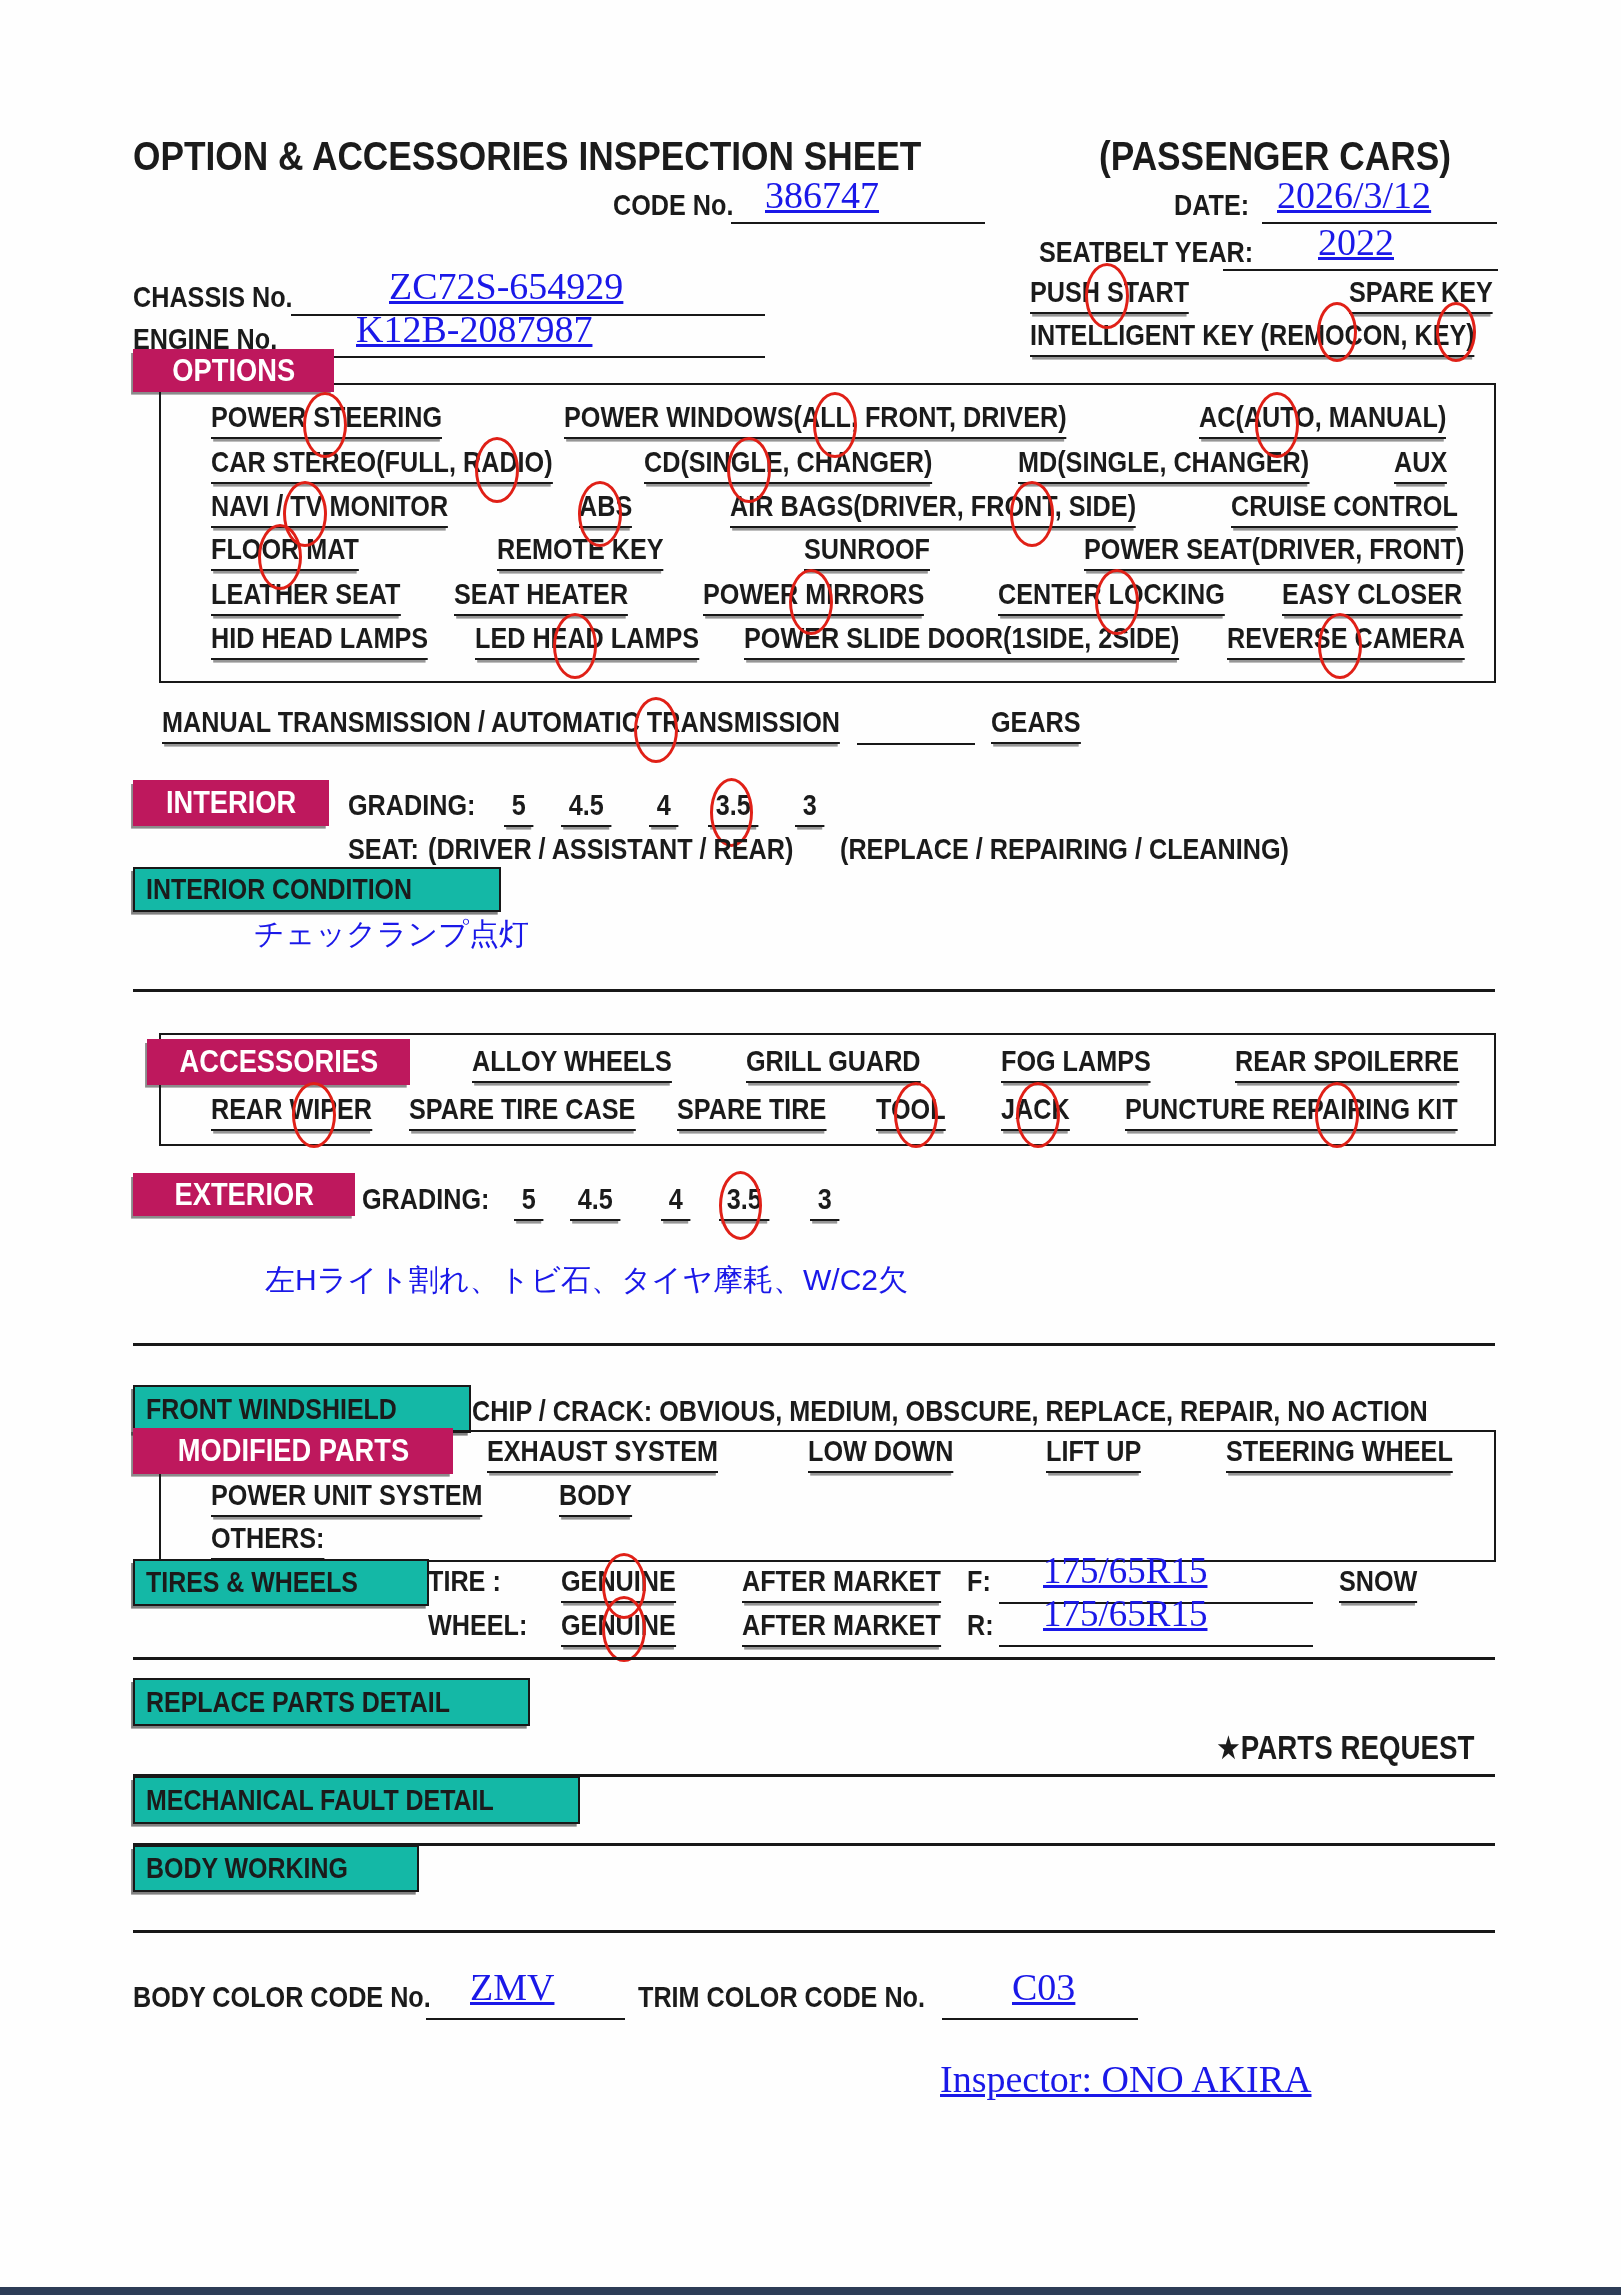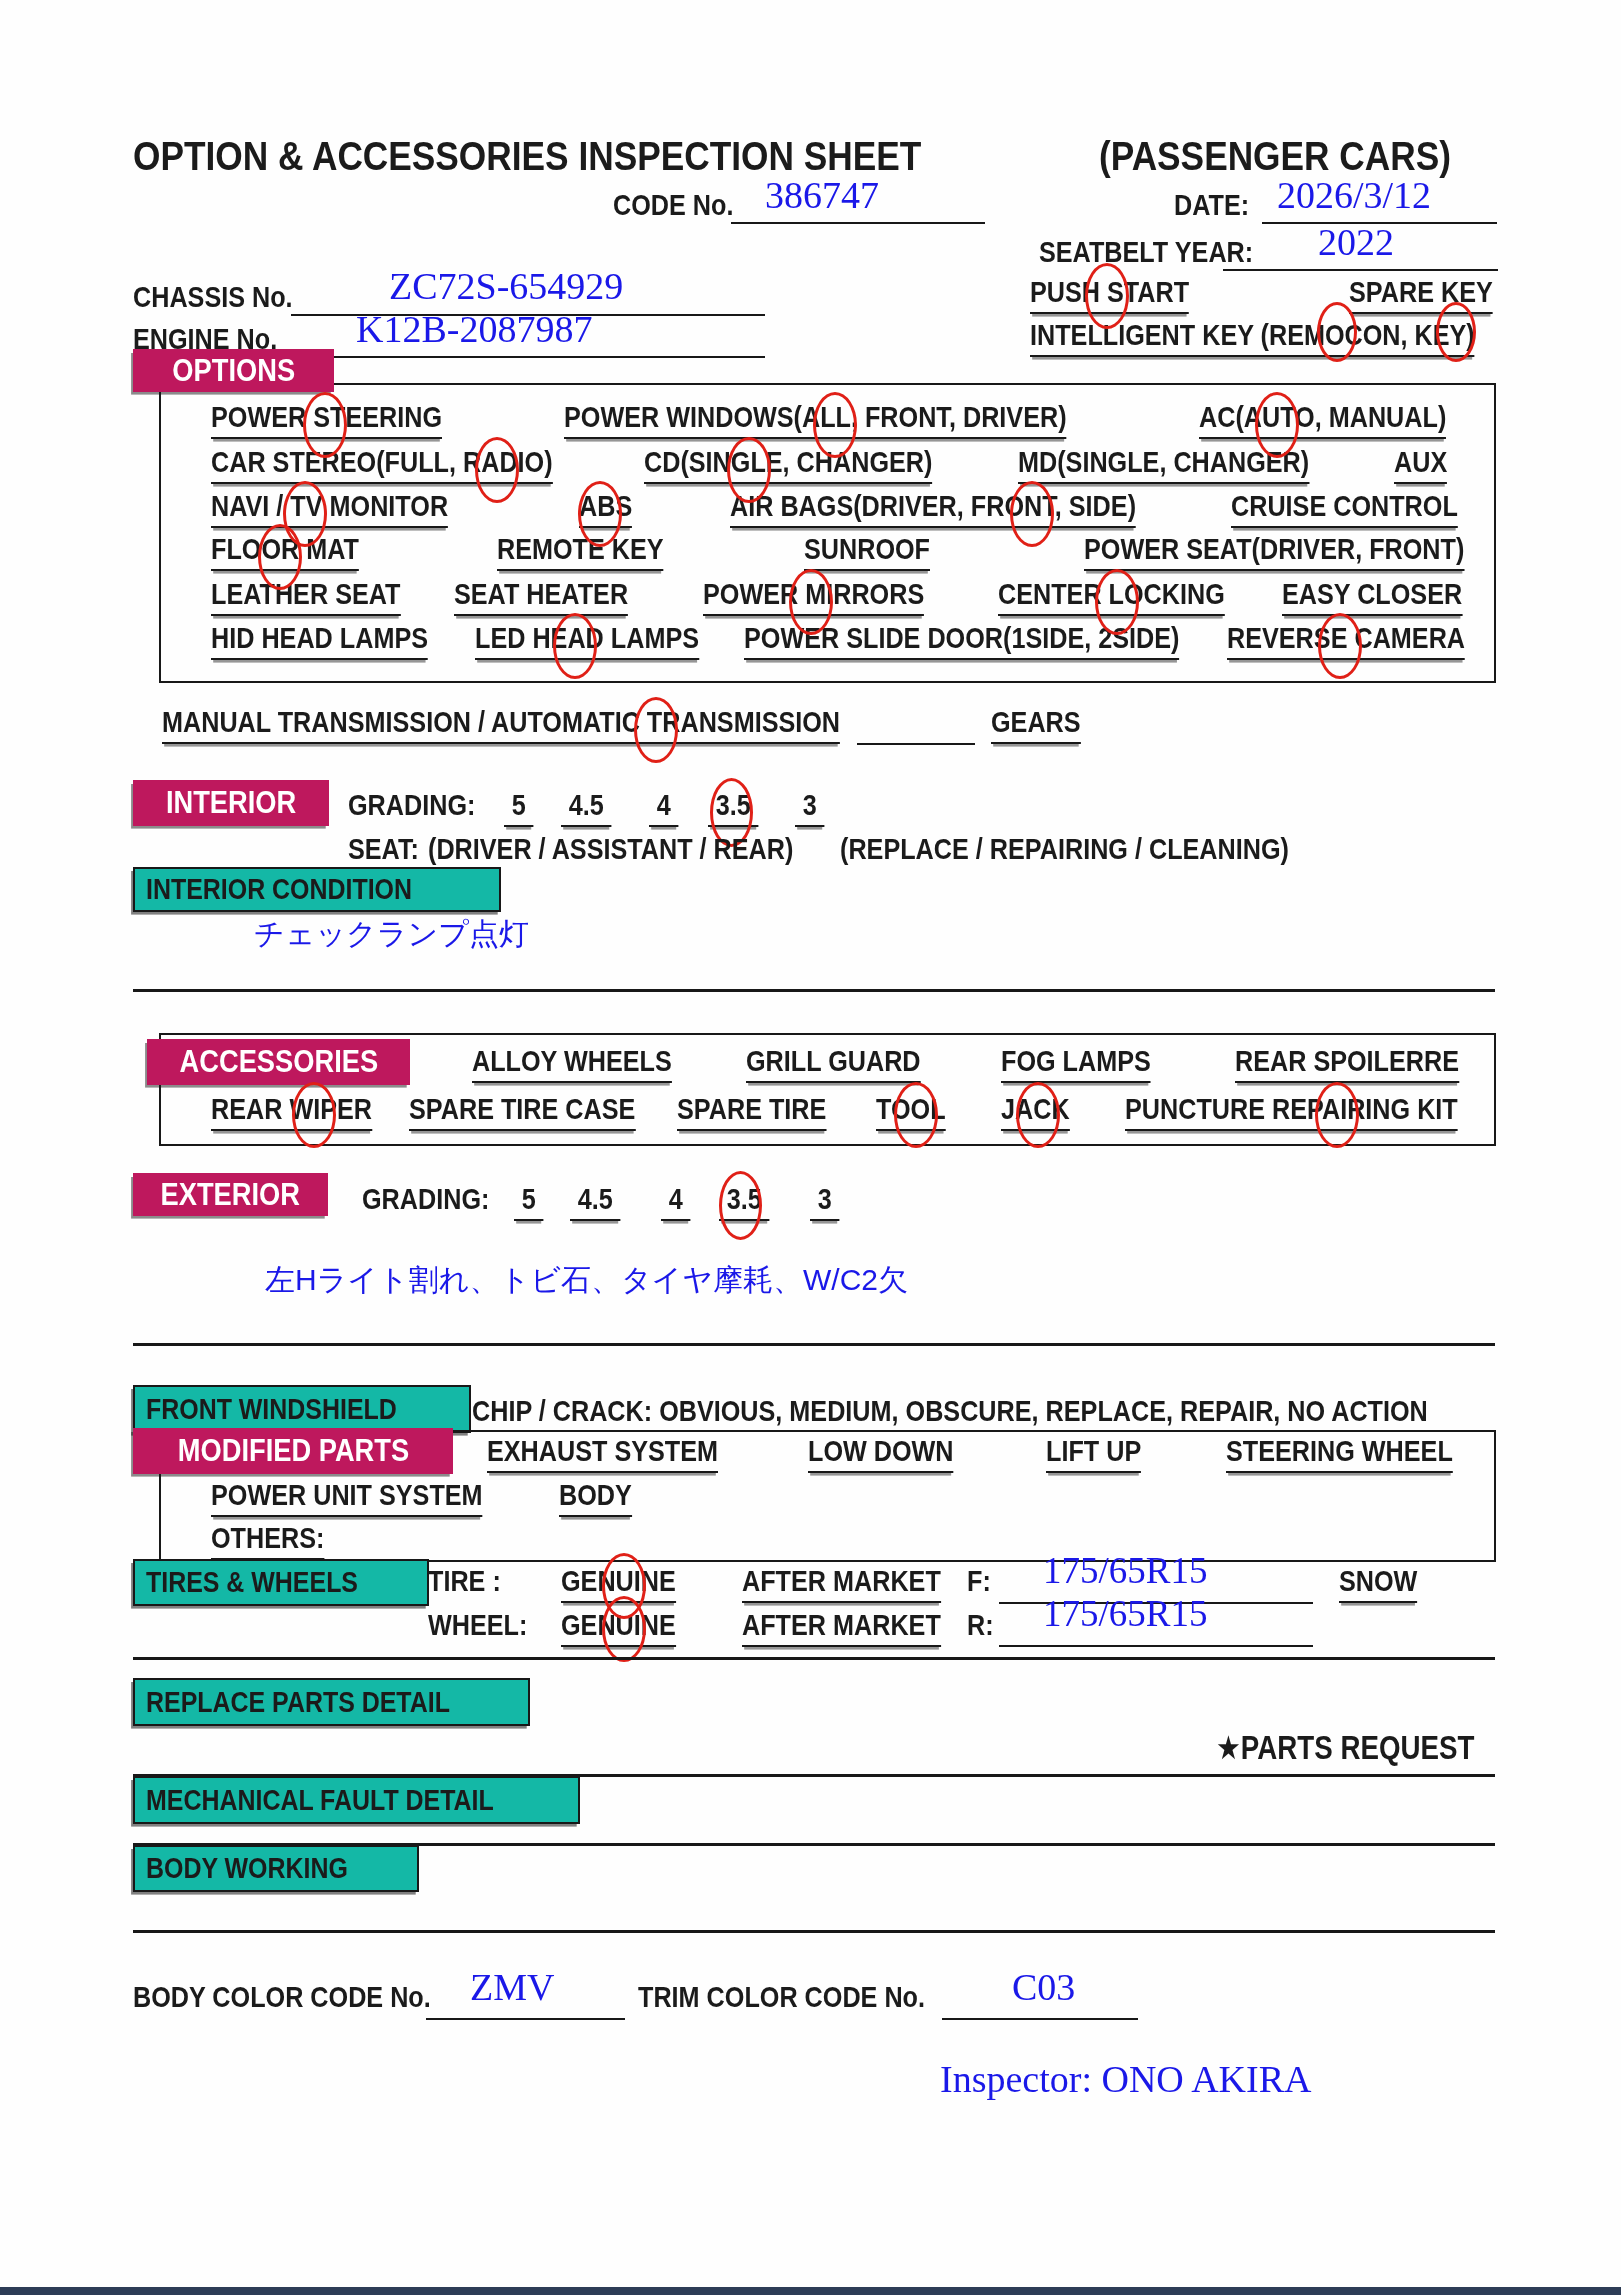--- a/index.html
+++ b/index.html
@@ -13,21 +13,21 @@
   .secbox{position:absolute;background:#be185d;color:#fff;display:flex;align-items:center;justify-content:center;
           box-shadow:-2.6px 3.3px 0 -0.7px rgba(24,24,24,.5);}
   .secbox>span{font-weight:bold;font-size:31px;transform:scaleX(.88);white-space:nowrap;}
   .linebox{position:absolute;background:#14b8a6;border:2px solid #181818;display:flex;align-items:center;
            padding-left:10.5px;box-shadow:-2.6px 3.3px 0 -0.7px rgba(24,24,24,.55);}
   .linebox>span{font-weight:bold;font-size:29px;transform:scaleX(.86);transform-origin:0 50%;white-space:nowrap;}
   .rect{position:absolute;border:2px solid #181818;}
   .hr{position:absolute;height:2.6px;background:#181818;}
   .fill{position:absolute;height:0;border-bottom:2.6px solid #181818;}
   .blue{position:absolute;font-family:"Liberation Serif","DejaVu Serif",serif;color:#1a18e8;
-        font-size:38px;white-space:nowrap;}
+        font-size:38px;white-space:nowrap;text-decoration:underline;}
   .bluejp{position:absolute;color:#1a18e8;font-size:30px;white-space:nowrap;
           font-family:"Liberation Sans","DejaVu Sans",sans-serif;}
   .circle{position:absolute;border:3.3px solid #e02017;border-radius:50%;width:38px;height:60px;}
   .bottombar{position:absolute;left:0;width:1622px;background:#2d3c56;}
 </style>
 </head>
 <body>
 
 <div id="page">
 
@@ -153,21 +153,21 @@
   <div class="lbl u" style="left:677px;top:1092px">SPARE TIRE</div>
   <div class="lbl u" style="left:876px;top:1092px">TOOL</div>
   <div class="lbl u" style="left:1001px;top:1092px">JACK</div>
   <div class="lbl u" style="left:1125px;top:1092px">PUNCTURE REPAIRING KIT</div>
 
   <div class="circle" style="left:292px;top:1082px"></div>
   <div class="circle" style="left:894px;top:1082px"></div>
   <div class="circle" style="left:1016px;top:1082px"></div>
   <div class="circle" style="left:1315px;top:1082px"></div>
 
-  <div class="secbox" style="left:133px;top:1173px;width:195px;height:43px">
+  <div class="secbox" style="left:133px;top:1173px;width:222px;height:43px">
     <span>EXTERIOR</span>
   </div>
   <div class="lbl" style="left:362px;top:1182px">GRADING:</div>
   <div class="lbl u grade" style="left:514px;top:1182px">5</div>
   <div class="lbl u grade" style="left:570px;top:1182px">4.5</div>
   <div class="lbl u grade" style="left:661px;top:1182px">4</div>
   <div class="lbl u grade" style="left:719px;top:1182px">3.5</div>
   <div class="lbl u grade" style="left:810px;top:1182px">3</div>
   <div class="circle" style="left:719px;top:1171px;width:37px;height:63px"></div>
 

